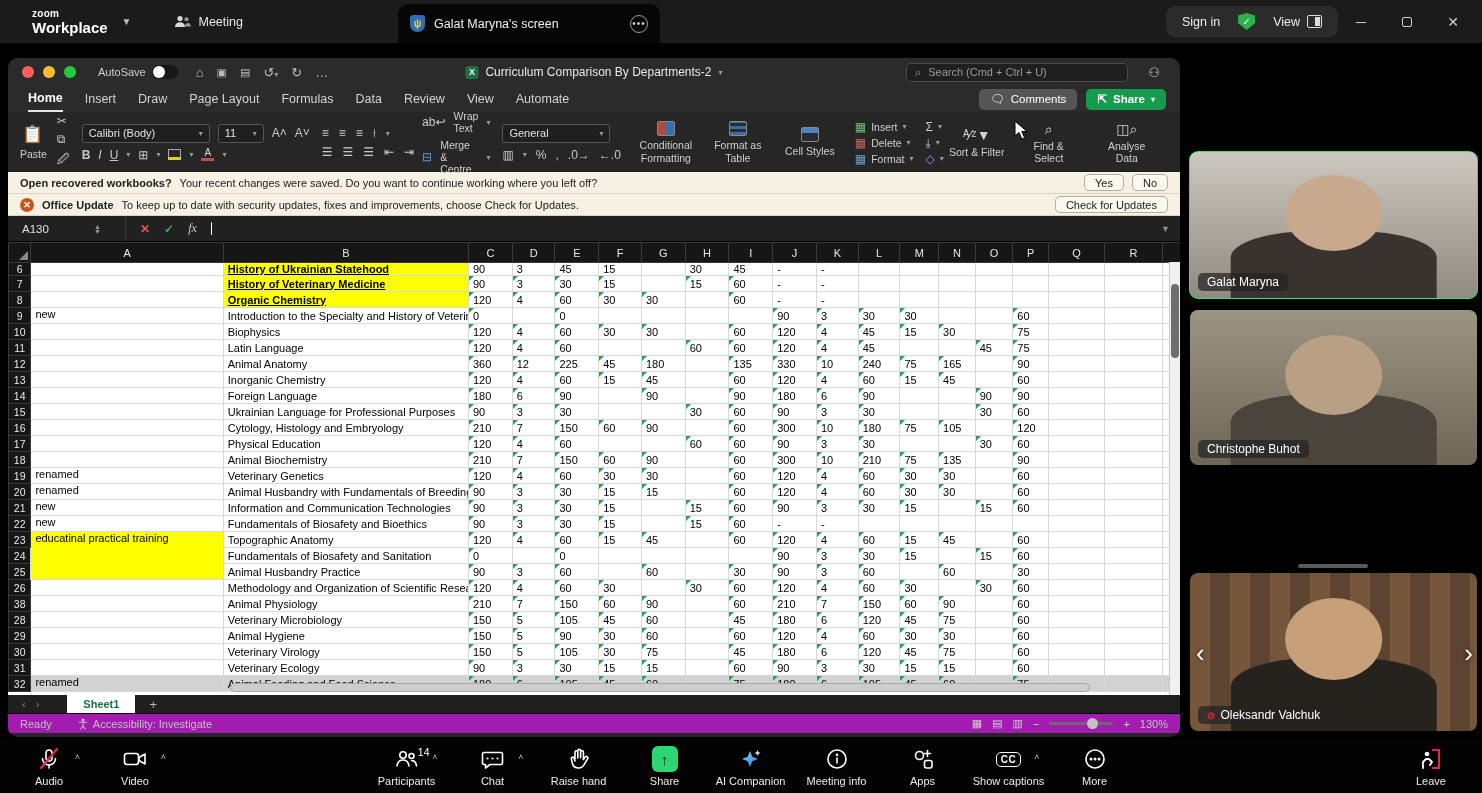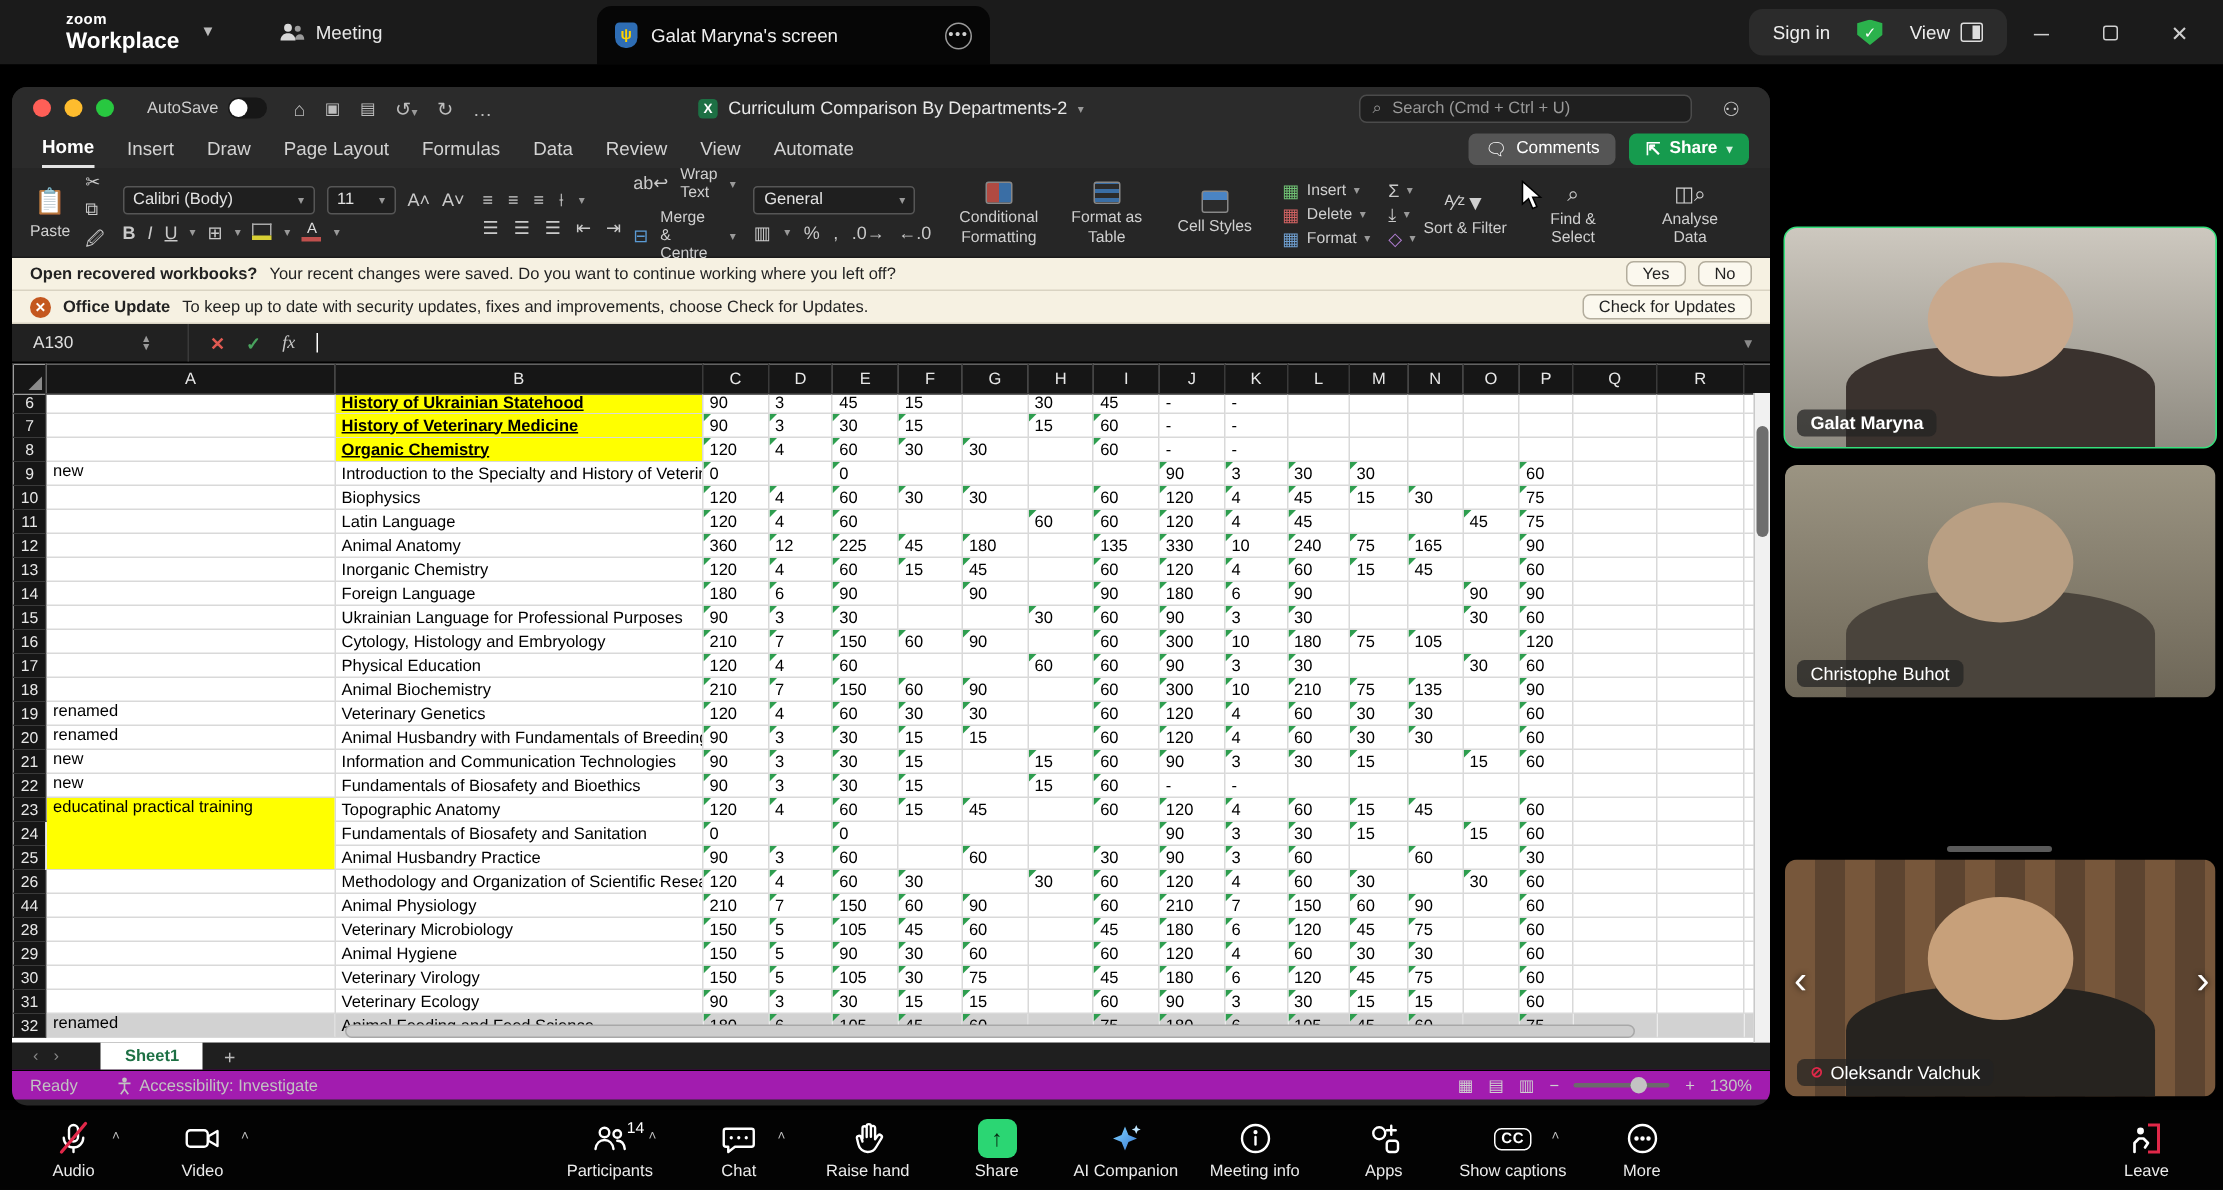--- a/index.html
+++ b/index.html
@@ -2,21 +2,21 @@
 <html><head>
 <meta charset="utf-8">
 <style>
   * { margin:0; padding:0; box-sizing:border-box; }
   html,body { background:#000; }
   body { font-family:"Liberation Sans", sans-serif; }
   #app { position:relative; width:1482px; height:793px; background:#000; overflow:hidden; }
 
   
   #topbar { position:absolute; top:0; left:0; width:100%; height:43px; background:#1b1b1b; display:flex; align-items:center; }
-  .zlogo { margin-left:44px; line-height:1; color:#fff; }
+  .zlogo { margin-left:32px; line-height:1; color:#fff; }
   .zlogo .z1 { display:block; font-size:10px; font-weight:700; letter-spacing:.3px; }
   .zlogo .z2 { display:block; font-size:15px; font-weight:700; margin-top:1px; }
   .caret { color:#bbb; font-size:10px; margin:0 0 0 14px; }
   .mtab { display:flex; align-items:center; gap:8px; margin-left:42px; color:#e8e8e8; font-size:12.5px; }
   .share-tab { position:absolute; left:398px; top:4px; width:262px; height:39px; background:#060606; border-radius:10px 10px 0 0; display:flex; align-items:center; padding:0 12px; gap:9px; color:#f0f0f0; font-size:12.5px; }
   .shield-ua { width:15px; height:17px; background:#2e6db4; border-radius:3px 3px 7px 7px; color:#ffd200; font-size:10px; font-weight:700; display:flex; align-items:center; justify-content:center; }
   .tab-ellipsis { margin-left:auto; width:18px; height:18px; border:1px solid #9a9a9a; border-radius:50%; color:#cfcfcf; font-size:10px; display:flex; align-items:center; justify-content:center; letter-spacing:1px; }
   .tb-right { position:absolute; right:0; top:0; height:43px; display:flex; align-items:center; }
   .signin-pill { background:#2b2b2b; border-radius:9px; height:31px; display:flex; align-items:center; gap:18px; padding:0 16px; color:#eee; font-size:12.5px; }
   .shield-ok { width:17px; height:17px; background:#2bb24c; clip-path:polygon(50% 0,100% 15%,100% 60%,50% 100%,0 60%,0 15%); color:#fff; font-size:10px; display:flex; align-items:center; justify-content:center; }
@@ -932,21 +932,21 @@
                 <td class="dcell"><i class="tri"></i>60</td>
                 <td class="dcell"><i class="tri"></i>30</td>
                 <td class="dcell"></td>
                 <td class="dcell"><i class="tri"></i>30</td>
                 <td class="dcell"><i class="tri"></i>60</td>
                 <td class="dcell"></td>
                 <td class="dcell"></td>
                 <td class="dcell"></td>
               </tr>
               <tr class="">
-                <td class="rn">44</td>
+                <td class="rn">38</td>
                 <td class="acell" rowspan="1"></td>
                 <td class="bcell">Animal Physiology</td>
                 <td class="dcell"><i class="tri"></i>210</td>
                 <td class="dcell"><i class="tri"></i>7</td>
                 <td class="dcell"><i class="tri"></i>150</td>
                 <td class="dcell"><i class="tri"></i>60</td>
                 <td class="dcell"><i class="tri"></i>90</td>
                 <td class="dcell"></td>
                 <td class="dcell"><i class="tri"></i>60</td>
                 <td class="dcell"><i class="tri"></i>210</td>
@@ -1101,21 +1101,21 @@
           <div class="zslider">
               <div class="zknob"></div>
             </div>
           <span class="vico">+</span>
           <span>130%</span>
         </div>
       </div>
     </div>
 
     <div id="panel">
-        <div class="vtile active" style="top: 109px; height: 146px; font-weight: bold;">
+        <div class="vtile active" style="top: 109px; height: 146px;">
           <div class="vbg" style="background:linear-gradient(180deg,#cdc8bf,#8f8b81);"></div>
           <div class="sil-body" style="left:50%;transform:translateX(-50%);bottom:0;width:72%;height:46%;background:#3a322e;"></div>
           <div class="sil-head" style="left:50%;transform:translateX(-50%);top:16%;width:34%;height:52%;background:#c9a98d;"></div>
           <div class="vname">
             <span>Galat Maryna</span>
           </div>
         </div>
         <div class="vtile" style="top: 267px; height: 155px;">
           <div class="vbg" style="background:linear-gradient(180deg,#9b9482,#6e6758);"></div>
           <div class="sil-body" style="left:50%;transform:translateX(-50%);bottom:0;width:72%;height:46%;background:#4a443c;"></div>

